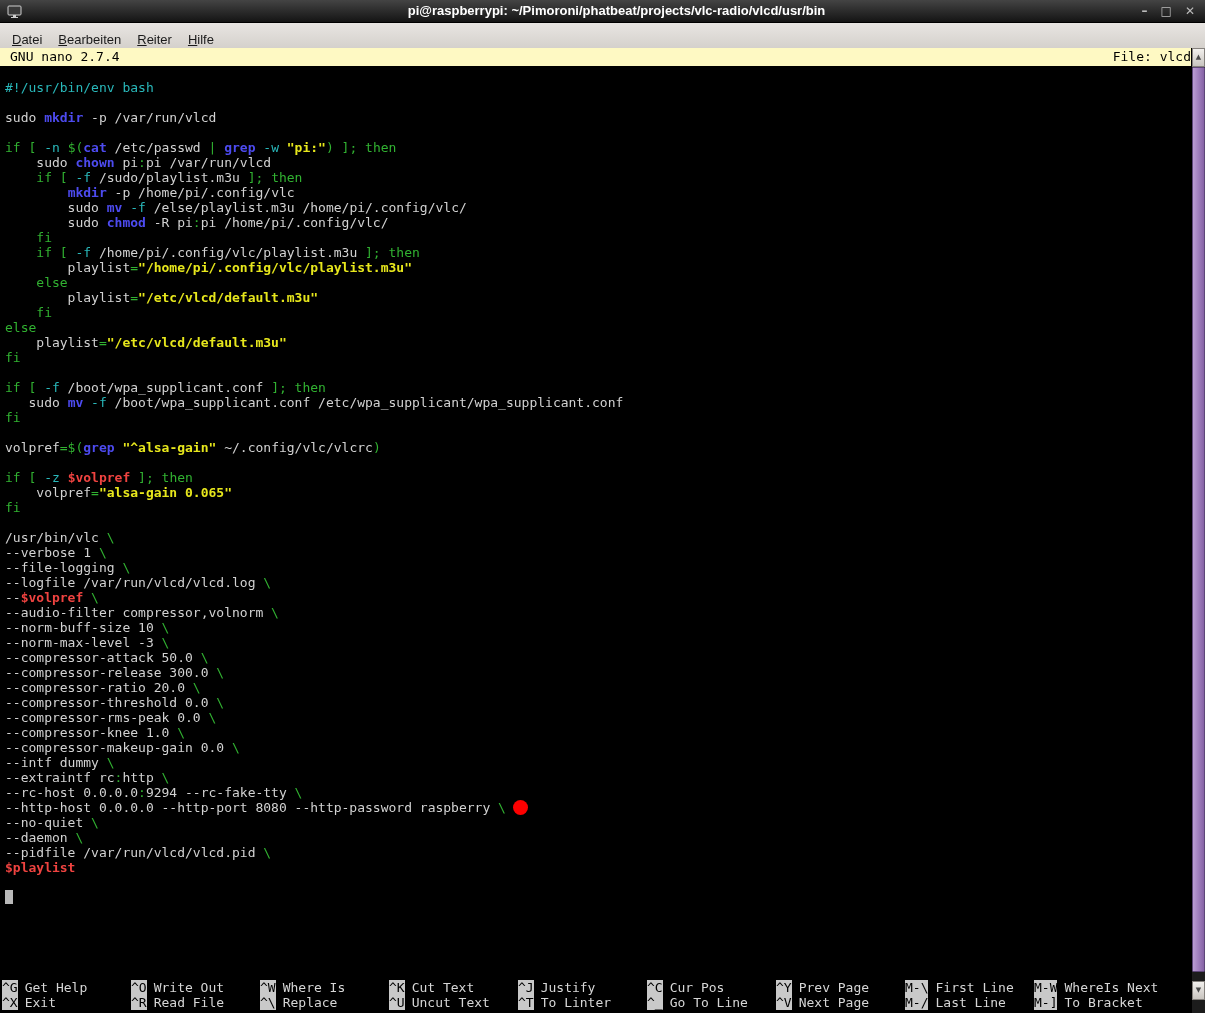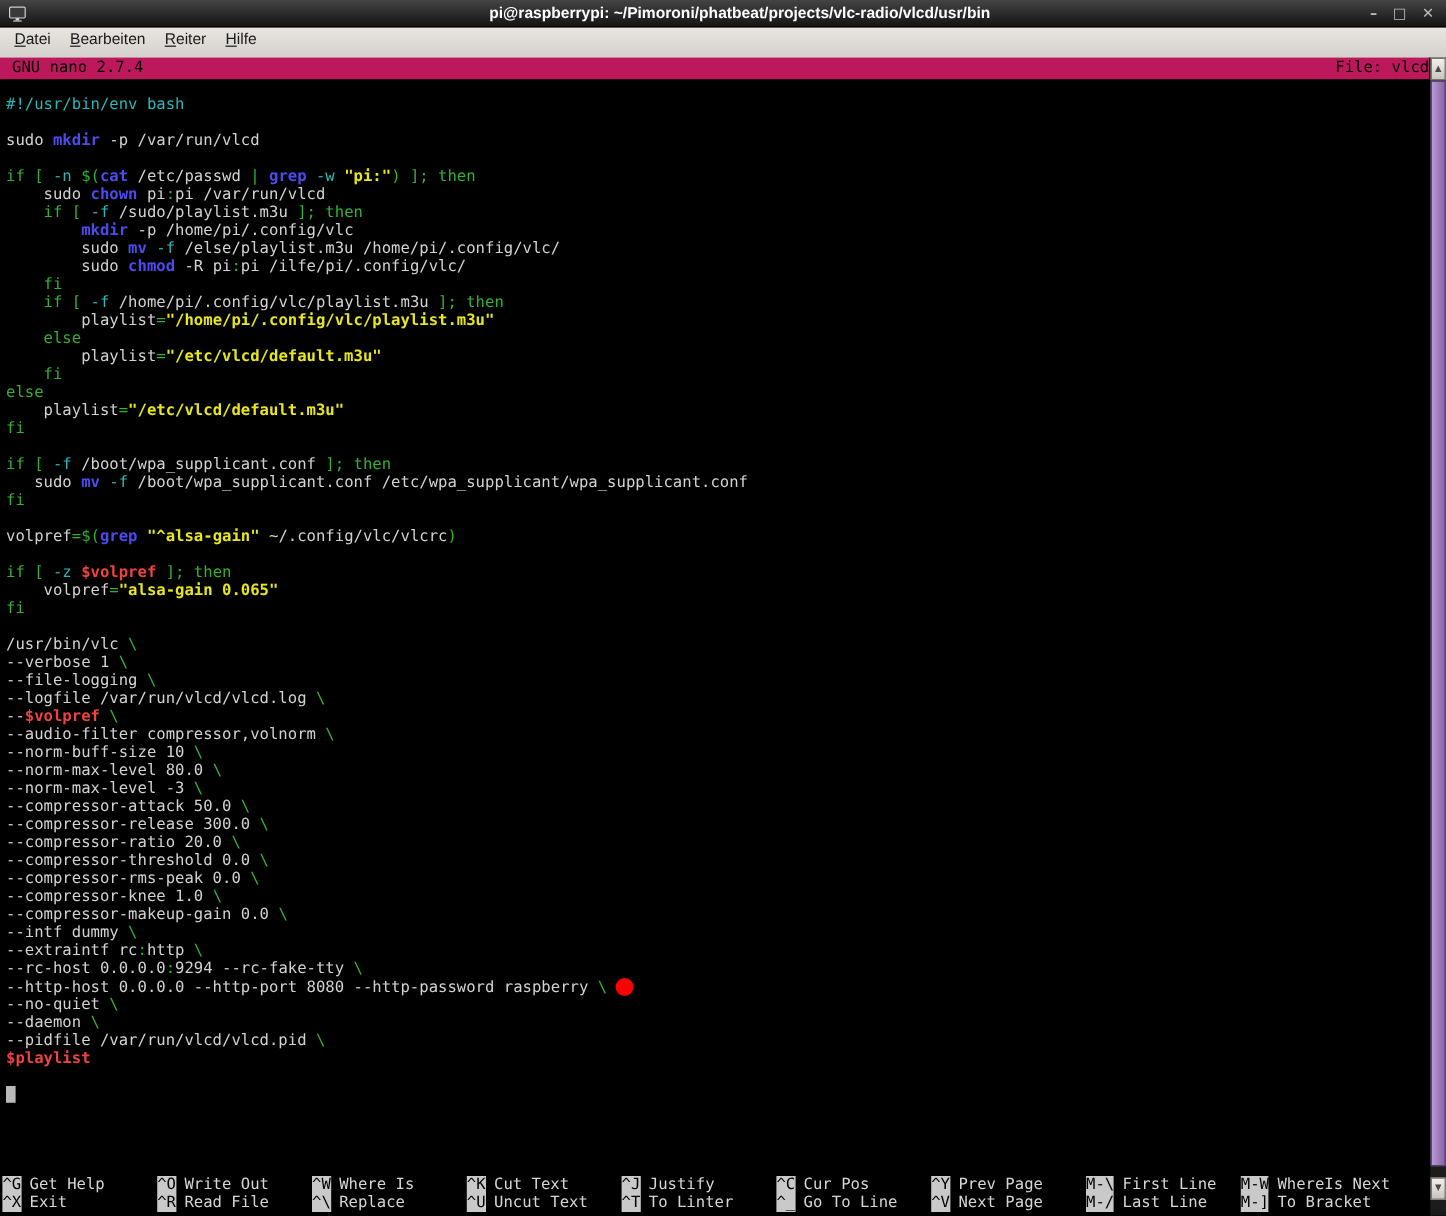--- a/index.html
+++ b/index.html
@@ -21,29 +21,29 @@
   .win-controls{
     position:absolute;right:10px;top:0;height:23px;display:flex;gap:13px;
     align-items:center;color:#bcbcbc;font:bold 12px "DejaVu Sans",sans-serif;z-index:3;
   }
   .win-controls span{cursor:default;line-height:23px;}
   
   .menubar{
     position:absolute;top:23px;left:0;width:1205px;height:27px;
     background:linear-gradient(#e8e5e2,#d4d0cb);
     border-bottom:1px solid #9d9994;box-sizing:border-box;
-    display:flex;align-items:flex-start;padding-left:4px;
+    display:flex;align-items:flex-end;padding-left:4px;
     font:13px "Liberation Sans",sans-serif;color:#1a1a1a;
   }
   .menu-item{padding:2px 8px;}
   .menu-item u{text-decoration:underline;}
   
   .nano-header{
     position:absolute;top:48px;left:0;width:1191px;height:18px;
-    background:#be185d;color:#000;font-size:13px;line-height:18px;
+    background:#fef9c3;color:#000;font-size:13px;line-height:18px;
   }
   .nano-header .nh-left{position:absolute;left:10px;}
   .nano-header .nh-center{position:absolute;left:0;right:0;text-align:right;}
   
   .editor{
     position:absolute;top:66px;left:0;width:1191px;bottom:34px;
     padding:14px 0 0 5px;box-sizing:border-box;overflow:hidden;text-decoration:underline;
   }
   .cl{height:15px;line-height:15px;font-size:13px;white-space:pre;}
   .t-d{color:var(--col-default);}
@@ -117,21 +117,21 @@
 <div class="editor" id="editor">
     <div class="cl"><span class="t-c">#!/usr/bin/env bash</span></div>
     <div class="cl"></div>
     <div class="cl"><span class="t-d">sudo </span><span class="t-b">mkdir</span><span class="t-d"> -p /var/run/vlcd</span></div>
     <div class="cl"></div>
     <div class="cl"><span class="t-g">if [</span><span class="t-d"> </span><span class="t-c">-n</span><span class="t-d"> </span><span class="t-g">$(</span><span class="t-b">cat</span><span class="t-d"> /etc/passwd </span><span class="t-g">|</span><span class="t-d"> </span><span class="t-b">grep</span><span class="t-d"> </span><span class="t-c">-w</span><span class="t-d"> </span><span class="t-y">"pi:"</span><span class="t-g">)</span><span class="t-d"> </span><span class="t-g">]; then</span></div>
     <div class="cl"><span class="t-d">    sudo </span><span class="t-b">chown</span><span class="t-d"> pi</span><span class="t-g">:</span><span class="t-d">pi /var/run/vlcd</span></div>
     <div class="cl"><span class="t-d">    </span><span class="t-g">if [</span><span class="t-d"> </span><span class="t-c">-f</span><span class="t-d"> /sudo/playlist.m3u </span><span class="t-g">]; then</span></div>
     <div class="cl"><span class="t-d">        </span><span class="t-b">mkdir</span><span class="t-d"> -p /home/pi/.config/vlc</span></div>
     <div class="cl"><span class="t-d">        sudo </span><span class="t-b">mv</span><span class="t-d"> </span><span class="t-c">-f</span><span class="t-d"> /else/playlist.m3u /home/pi/.config/vlc/</span></div>
-    <div class="cl"><span class="t-d">        sudo </span><span class="t-b">chmod</span><span class="t-d"> -R pi</span><span class="t-g">:</span><span class="t-d">pi /ilfe/pi/.config/vlc/</span></div>
+    <div class="cl"><span class="t-d">        sudo </span><span class="t-b">chmod</span><span class="t-d"> -R pi</span><span class="t-g">:</span><span class="t-d">pi /home/pi/.config/vlc/</span></div>
     <div class="cl"><span class="t-d">    </span><span class="t-g">fi</span></div>
     <div class="cl"><span class="t-d">    </span><span class="t-g">if [</span><span class="t-d"> </span><span class="t-c">-f</span><span class="t-d"> /home/pi/.config/vlc/playlist.m3u </span><span class="t-g">]; then</span></div>
     <div class="cl"><span class="t-d">        playlist</span><span class="t-g">=</span><span class="t-y">"/home/pi/.config/vlc/playlist.m3u"</span></div>
     <div class="cl"><span class="t-d">    </span><span class="t-g">else</span></div>
     <div class="cl"><span class="t-d">        playlist</span><span class="t-g">=</span><span class="t-y">"/etc/vlcd/default.m3u"</span></div>
     <div class="cl"><span class="t-d">    </span><span class="t-g">fi</span></div>
     <div class="cl"><span class="t-g">else</span></div>
     <div class="cl"><span class="t-d">    playlist</span><span class="t-g">=</span><span class="t-y">"/etc/vlcd/default.m3u"</span></div>
     <div class="cl"><span class="t-g">fi</span></div>
     <div class="cl"></div>
@@ -145,21 +145,20 @@
     <div class="cl"><span class="t-d">    volpref</span><span class="t-g">=</span><span class="t-y">"alsa-gain 0.065"</span></div>
     <div class="cl"><span class="t-g">fi</span></div>
     <div class="cl"></div>
     <div class="cl"><span class="t-d">/usr/bin/vlc </span><span class="t-g">\</span></div>
     <div class="cl"><span class="t-d">--verbose 1 </span><span class="t-g">\</span></div>
     <div class="cl"><span class="t-d">--file-logging </span><span class="t-g">\</span></div>
     <div class="cl"><span class="t-d">--logfile /var/run/vlcd/vlcd.log </span><span class="t-g">\</span></div>
     <div class="cl"><span class="t-d">--</span><span class="t-r">$volpref</span><span class="t-d"> </span><span class="t-g">\</span></div>
     <div class="cl"><span class="t-d">--audio-filter compressor,volnorm </span><span class="t-g">\</span></div>
     <div class="cl"><span class="t-d">--norm-buff-size 10 </span><span class="t-g">\</span></div>
-    <div class="cl"><span class="t-d">--norm-max-level 80.0 </span><span class="t-g">\</span></div>
     <div class="cl"><span class="t-d">--norm-max-level -3 </span><span class="t-g">\</span></div>
     <div class="cl"><span class="t-d">--compressor-attack 50.0 </span><span class="t-g">\</span></div>
     <div class="cl"><span class="t-d">--compressor-release 300.0 </span><span class="t-g">\</span></div>
     <div class="cl"><span class="t-d">--compressor-ratio 20.0 </span><span class="t-g">\</span></div>
     <div class="cl"><span class="t-d">--compressor-threshold 0.0 </span><span class="t-g">\</span></div>
     <div class="cl"><span class="t-d">--compressor-rms-peak 0.0 </span><span class="t-g">\</span></div>
     <div class="cl"><span class="t-d">--compressor-knee 1.0 </span><span class="t-g">\</span></div>
     <div class="cl"><span class="t-d">--compressor-makeup-gain 0.0 </span><span class="t-g">\</span></div>
     <div class="cl"><span class="t-d">--intf dummy </span><span class="t-g">\</span></div>
     <div class="cl"><span class="t-d">--extraintf rc</span><span class="t-g">:</span><span class="t-d">http </span><span class="t-g">\</span></div>

